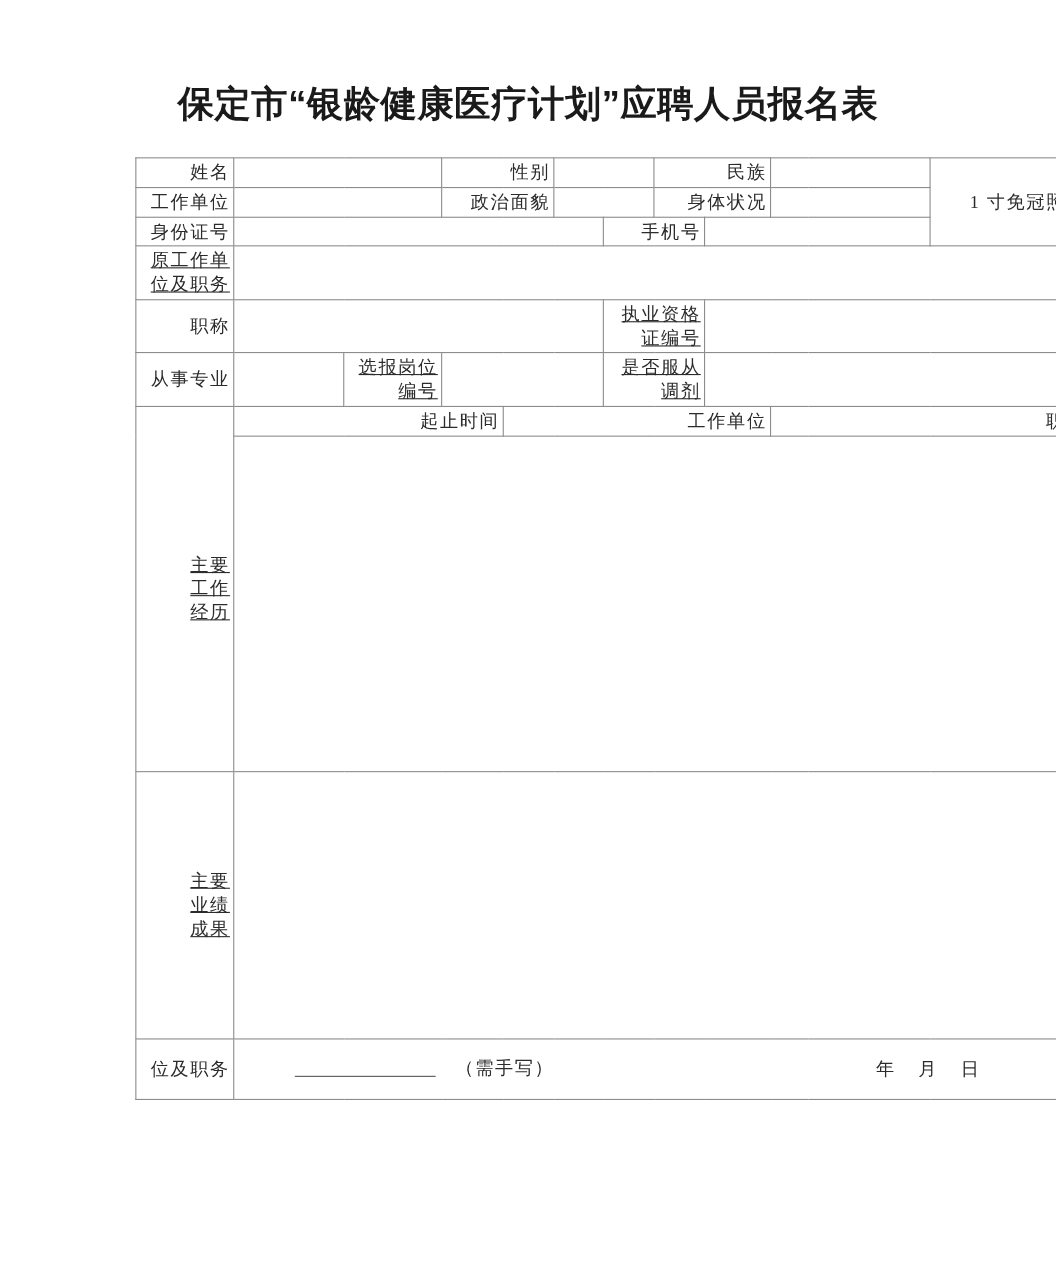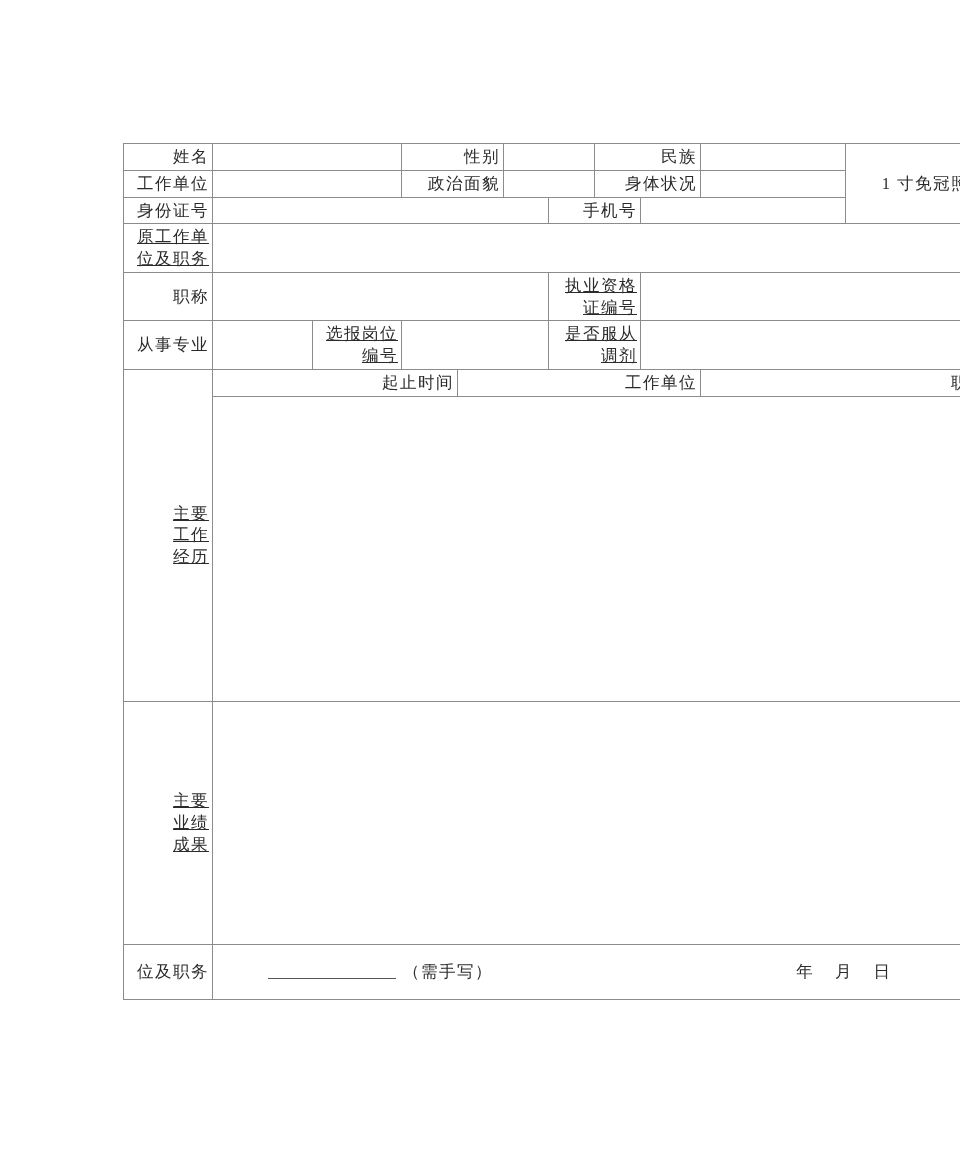--- a/index.html
+++ b/index.html
@@ -80,33 +80,34 @@
     font-size: 16.5px;
     letter-spacing: 1.5px;
   }
   .sign-line {
     display: inline-block;
     width: 128px;
     border-bottom: 1px solid #555;
     height: 14px;
     margin-left: 52px;
   }
-  .sign-note { margin-left: 7px; white-space: nowrap; }
+  .sign-note { margin-left: 18px; white-space: nowrap; font-family: Liberation Mono, monospace; }
   .sign-date {
     margin-left: auto;
     margin-right: 88px;
     white-space: nowrap;
     letter-spacing: 9px;
   }
 </style>
 </head>
 <body>
 
 <div class="page">
 
+  <div class="doc-title">保定市“银龄健康医疗计划”应聘人员报名表</div>
 
   <table class="form-table">
     <colgroup>
       <col style="width:89px">
       <col style="width:100px">
       <col style="width:89px">
       <col style="width:56px">
       <col style="width:46px">
       <col style="width:45px">
       <col style="width:46px">

